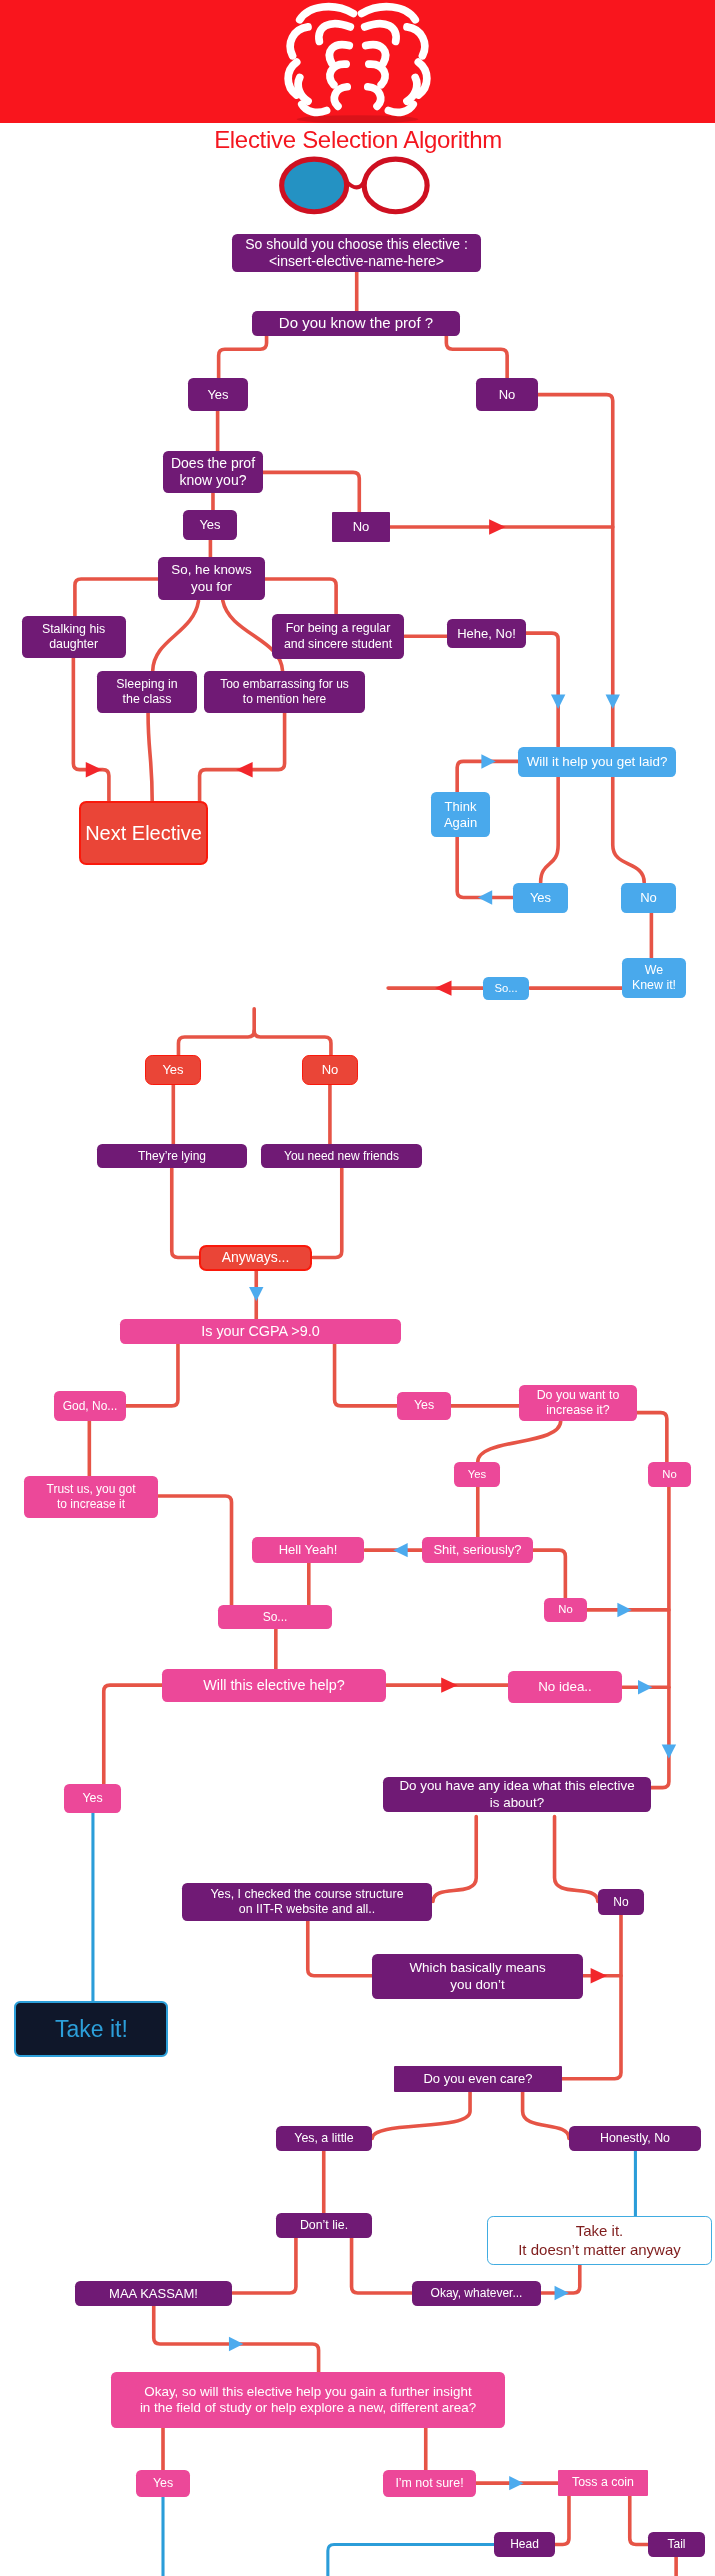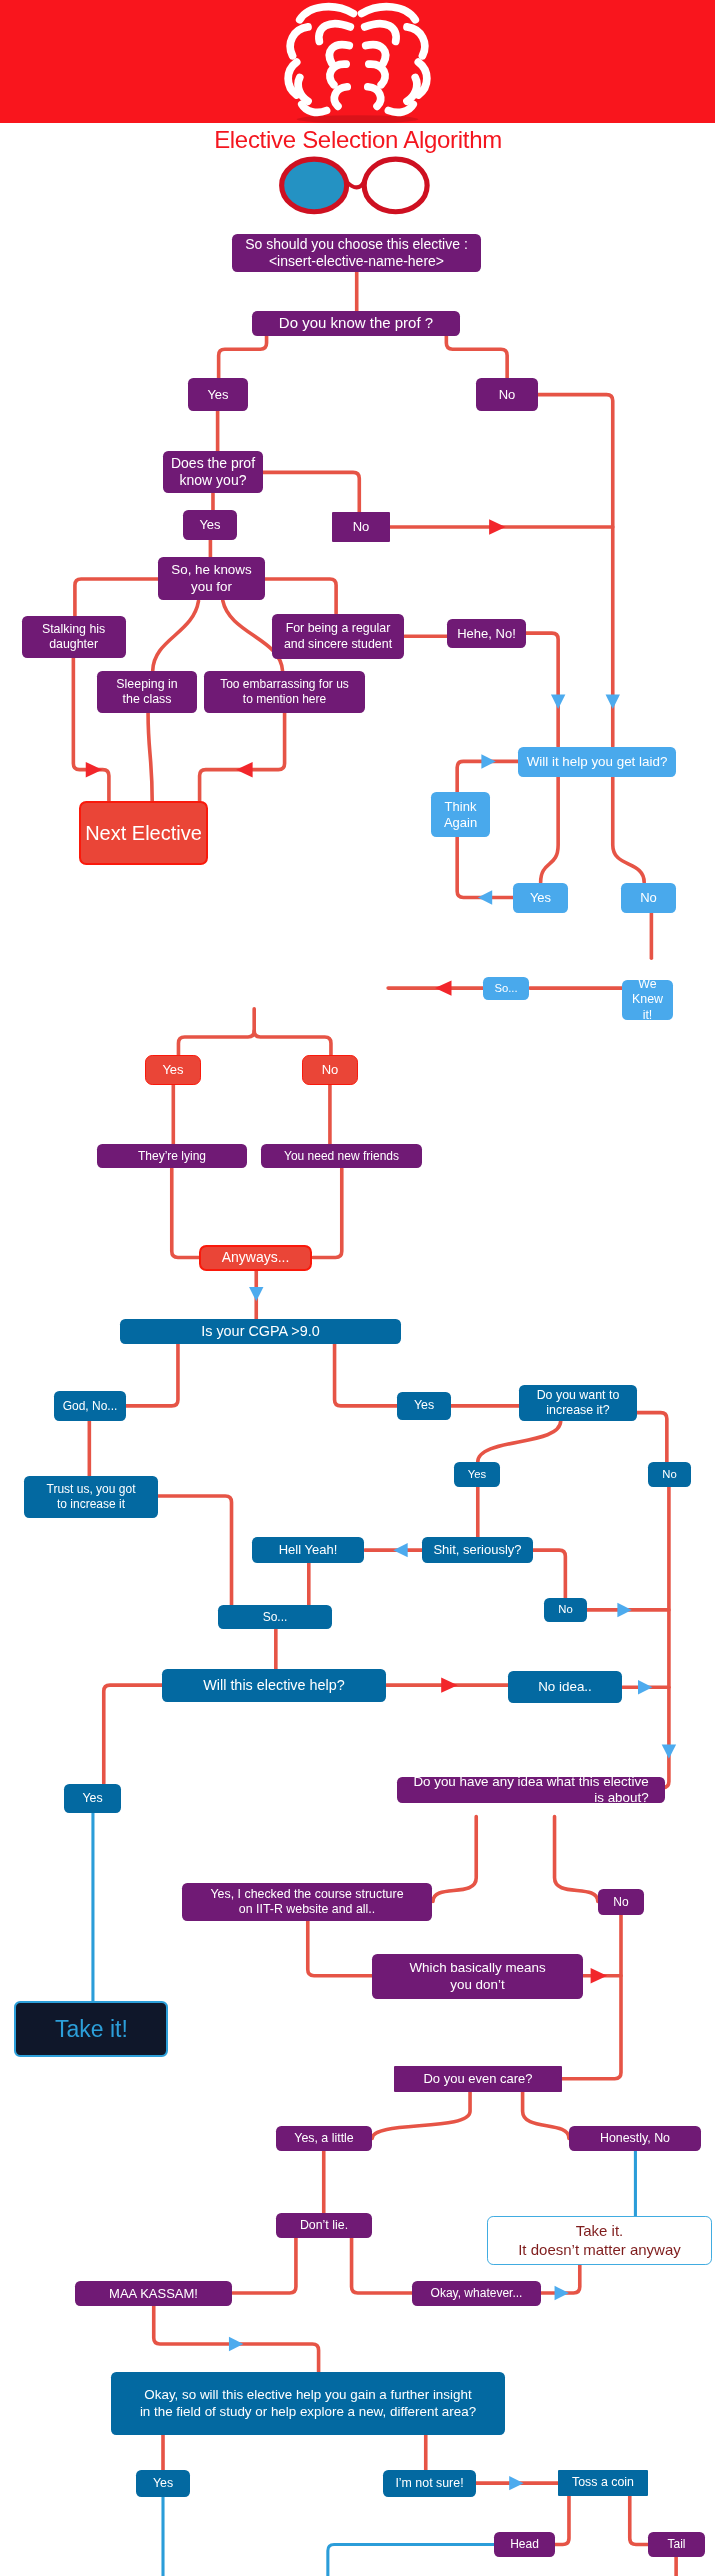--- a/index.html
+++ b/index.html
@@ -8,21 +8,21 @@
   #banner{position:absolute;left:0;top:0;width:716px;height:123px;background:#F9151D;}
   #title{position:absolute;left:0;top:126px;width:716px;text-align:center;
          font-size:24px;color:#F4161F;letter-spacing:-0.3px;}
   #wires{position:absolute;left:0;top:0;width:716px;height:2716px;}
   .nd{position:absolute;display:flex;align-items:center;justify-content:center;
       text-align:center;color:#fff;line-height:1.22;border-radius:5.2px;
       box-sizing:border-box;white-space:pre-line;padding:1px 4.1px;}
   .red{background:#701a75;}
   .redb{background:#EA4537;border:2.1px solid #FA190B;border-radius:7.2px;}
   .lb{background:#49A9EC;}
-  .db{background:#0369a1;}
+  .db{background:#ec4899;}
   .wb{background:#0f172a;border:2.1px solid #2C9FD9;color:#2C9FD9;border-radius:6.2px;}
   .wlb{background:#fff;border:1.5px solid #41ACE1;color:#7f1d1d;border-radius:6.2px;}
   .sq{border-radius:1px;}
 </style>
 </head>
 <body>
 
 <div id="page">
 
   <div id="banner">
@@ -181,21 +181,21 @@
   <div class="nd red" style="left:97px;top:671px;width:100px;height:42px;font-size:12.4px;">Sleeping in
 the class</div>
   <div class="nd red" style="left:204px;top:671px;width:161px;height:42px;font-size:12px;">Too embarrassing for us
 to mention here</div>
   <div class="nd redb" style="left:79px;top:801px;width:129px;height:64px;font-size:20px;">Next Elective</div>
   <div class="nd lb" style="left:518px;top:747px;width:158px;height:30px;font-size:13.4px;">Will it help you get laid?</div>
   <div class="nd lb" style="left:431px;top:792px;width:59px;height:45px;font-size:13px;">Think
 Again</div>
   <div class="nd lb" style="left:513px;top:883px;width:55px;height:30px;font-size:13px;">Yes</div>
   <div class="nd lb" style="left:621px;top:883px;width:55px;height:30px;font-size:13px;">No</div>
-  <div class="nd lb" style="left:622px;top:980px;width:51px;height:40px;font-size:12.4px;">We
+  <div class="nd lb" style="left:622px;top:958px;width:64px;height:40px;font-size:12.4px;">We
 Knew it!</div>
   <div class="nd lb" style="left:483px;top:977px;width:46px;height:23px;font-size:11.3px;">So...</div>
   <div class="nd redb" style="left:145px;top:1055px;width:56px;height:30px;font-size:13px;border-width:1.5px;">Yes</div>
   <div class="nd redb" style="left:302px;top:1055px;width:56px;height:30px;font-size:13px;border-width:1.5px;">No</div>
   <div class="nd red" style="left:97px;top:1144px;width:150px;height:24px;font-size:12px;">They’re lying</div>
   <div class="nd red" style="left:261px;top:1144px;width:161px;height:24px;font-size:12px;">You need new friends</div>
   <div class="nd redb" style="left:199px;top:1245px;width:113px;height:26px;font-size:14px;">Anyways...</div>
   <div class="nd db" style="left:120px;top:1319px;width:281px;height:25px;font-size:14.4px;">Is your CGPA &gt;9.0</div>
   <div class="nd db" style="left:54px;top:1391px;width:72px;height:30px;font-size:12px;">God, No...</div>
   <div class="nd db" style="left:397px;top:1392px;width:54px;height:28px;font-size:12.4px;">Yes</div>
@@ -205,37 +205,37 @@
 to increase it</div>
   <div class="nd db" style="left:454px;top:1462px;width:46px;height:25px;font-size:11.3px;">Yes</div>
   <div class="nd db" style="left:648px;top:1462px;width:43px;height:25px;font-size:11.3px;">No</div>
   <div class="nd db" style="left:252px;top:1537px;width:112px;height:26px;font-size:13px;">Hell Yeah!</div>
   <div class="nd db" style="left:422px;top:1537px;width:111px;height:26px;font-size:13px;">Shit, seriously?</div>
   <div class="nd db" style="left:544px;top:1598px;width:43px;height:24px;font-size:11.3px;">No</div>
   <div class="nd db" style="left:218px;top:1605px;width:114px;height:24px;font-size:12px;">So...</div>
   <div class="nd db" style="left:162px;top:1669px;width:224px;height:33px;font-size:14.4px;">Will this elective help?</div>
   <div class="nd db" style="left:508px;top:1671px;width:114px;height:32px;font-size:13.4px;">No idea..</div>
   <div class="nd db" style="left:64px;top:1784px;width:57px;height:29px;font-size:12.4px;">Yes</div>
-  <div class="nd red" style="left:397px;top:1777px;width:268px;height:26px;font-size:13.4px;text-align:right;">Do you have any idea what this elective
+  <div class="nd red" style="left:383px;top:1777px;width:268px;height:35px;font-size:13.4px;">Do you have any idea what this elective
 is about?</div>
   <div class="nd red" style="left:182px;top:1883px;width:250px;height:38px;font-size:12.4px;">Yes, I checked the course structure
 on IIT-R website and all..</div>
   <div class="nd red" style="left:598px;top:1889px;width:46px;height:26px;font-size:12px;">No</div>
   <div class="nd red" style="left:372px;top:1954px;width:211px;height:45px;font-size:13.4px;">Which basically means
 you don’t</div>
   <div class="nd wb" style="left:14.4px;top:2001px;width:154px;height:56px;font-size:23px;">Take it!</div>
   <div class="nd red sq" style="left:394px;top:2066px;width:168px;height:26px;font-size:13px;">Do you even care?</div>
   <div class="nd red" style="left:276px;top:2126px;width:96px;height:25px;font-size:12.4px;">Yes, a little</div>
   <div class="nd red" style="left:569px;top:2126px;width:132px;height:25px;font-size:12.4px;">Honestly, No</div>
   <div class="nd red" style="left:276px;top:2213px;width:96px;height:25px;font-size:12.4px;">Don’t lie.</div>
   <div class="nd wlb" style="left:487px;top:2216px;width:225px;height:49px;font-size:15px;">Take it.
 It doesn’t matter anyway</div>
   <div class="nd red" style="left:75px;top:2281px;width:157px;height:25px;font-size:13px;">MAA KASSAM!</div>
   <div class="nd red" style="left:412px;top:2281px;width:129px;height:25px;font-size:12px;">Okay, whatever...</div>
-  <div class="nd db" style="left:111px;top:2372px;width:394px;height:63px;font-size:13.4px;">Okay, so will this elective help you gain a further insight
+  <div class="nd db" style="left:111px;top:2372px;width:394px;height:56px;font-size:13.4px;">Okay, so will this elective help you gain a further insight
 in the field of study or help explore a new,  different area?</div>
   <div class="nd db" style="left:136px;top:2470px;width:54px;height:27px;font-size:12.4px;">Yes</div>
   <div class="nd db" style="left:383px;top:2470px;width:93px;height:27px;font-size:12.4px;">I’m not sure!</div>
   <div class="nd db sq" style="left:558px;top:2470px;width:90px;height:26px;font-size:12.4px;">Toss a coin</div>
   <div class="nd red" style="left:494px;top:2532px;width:61px;height:25px;font-size:12px;">Head</div>
   <div class="nd red" style="left:648px;top:2532px;width:57px;height:25px;font-size:12px;">Tail</div>
 
 </div>
 
 

